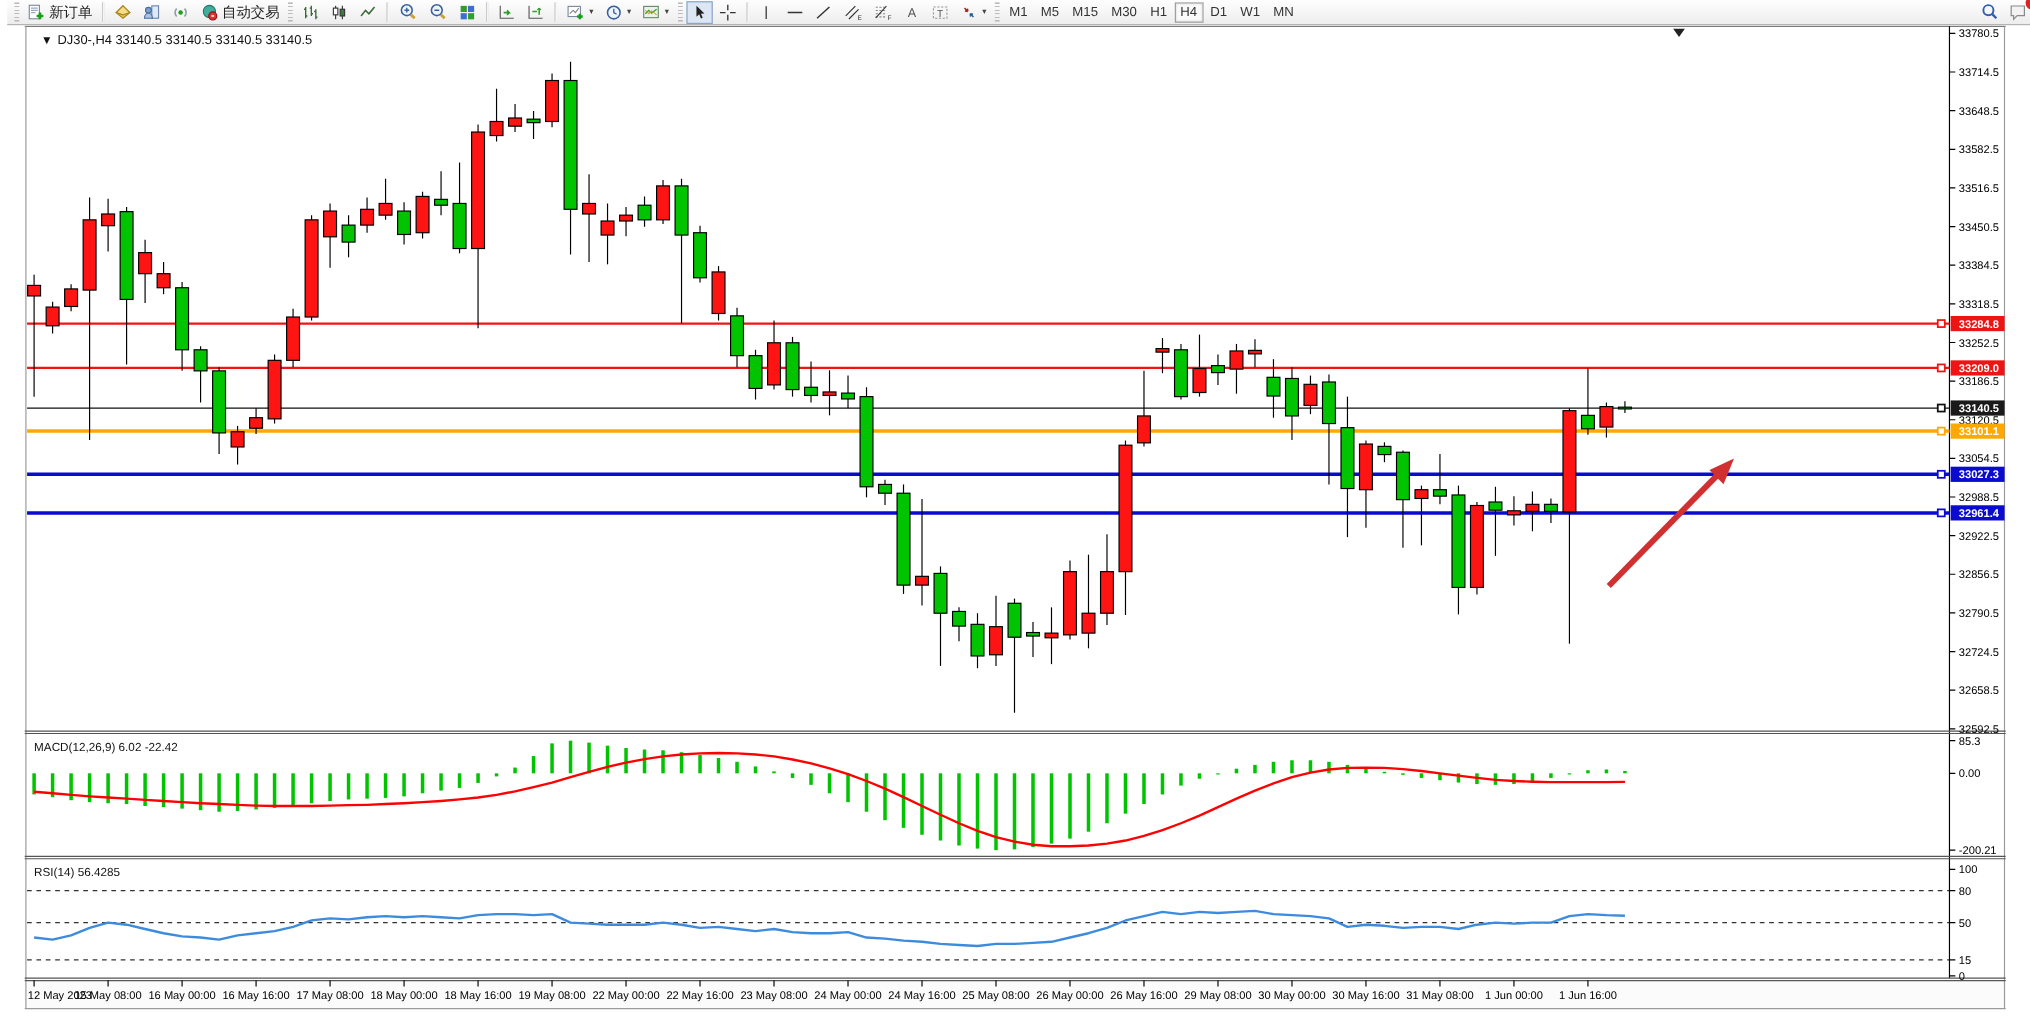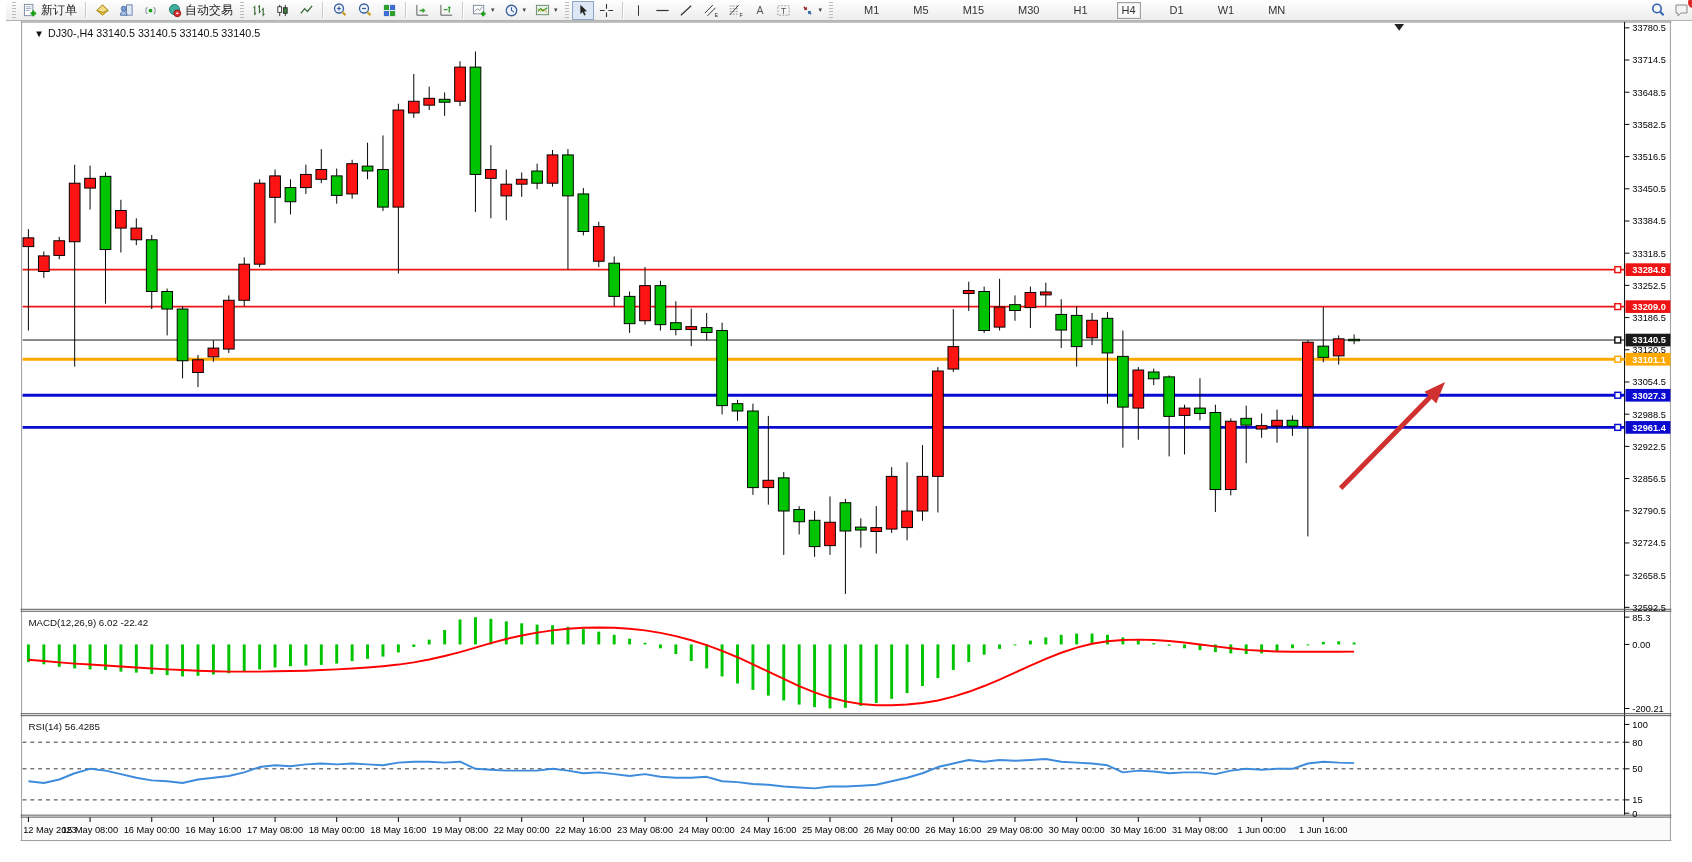--- a/index.html
+++ b/index.html
@@ -11,21 +11,21 @@
     display:flex;align-items:center;padding:0 4px;box-sizing:border-box;gap:1px;}
   .tb{height:19px;min-width:22px;border:1px solid transparent;background:transparent;
       display:flex;align-items:center;justify-content:center;gap:3px;padding:0 3px;
       font-size:12px;color:#222;cursor:default;}
   .tb.pressed{border-color:#8aa6c9;background:#dce6f4;}
   .tb svg{display:block;}
   .tb .cjk{font-size:12px;line-height:19px;white-space:nowrap;}
   .sep{width:1px;height:16px;background:#c9c9c9;border-right:1px solid #fff;margin:0 3px;}
   .grip{width:4px;height:16px;margin:0 2px;background:repeating-linear-gradient(#bbb 0 1px,transparent 1px 3px);}
   .tf{height:17px;min-width:24px;border:1px solid transparent;background:transparent;
-      font-size:11px;color:#333;padding:0 4px;font-family:inherit;margin-left:23px;}
+      font-size:11px;color:#333;padding:0 4px;font-family:inherit;}
   .tf.active{border:1px solid #9e9e9e;background:#fafafa;box-shadow:inset 0 0 2px #ccc;}
   #tb-right{margin-left:auto;display:flex;align-items:center;}
   .badge{position:absolute;top:-4px;right:-5px;width:11px;height:11px;border-radius:50%;
       background:#e02222;color:#fff;font-size:8px;line-height:11px;text-align:center;font-weight:bold;}
   .iconbtn-wrap{position:relative;}
   .caret{font-size:7px;color:#444;margin-left:1px;}
   
   #chart-svg{position:absolute;top:21px;left:0;}
   text{font-family:"Liberation Sans","DejaVu Sans",sans-serif;}
 </style>

